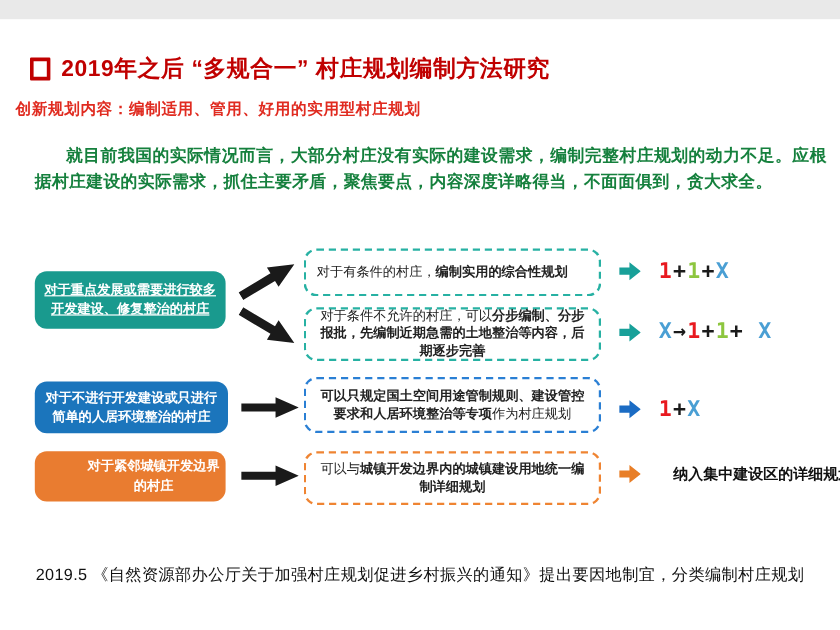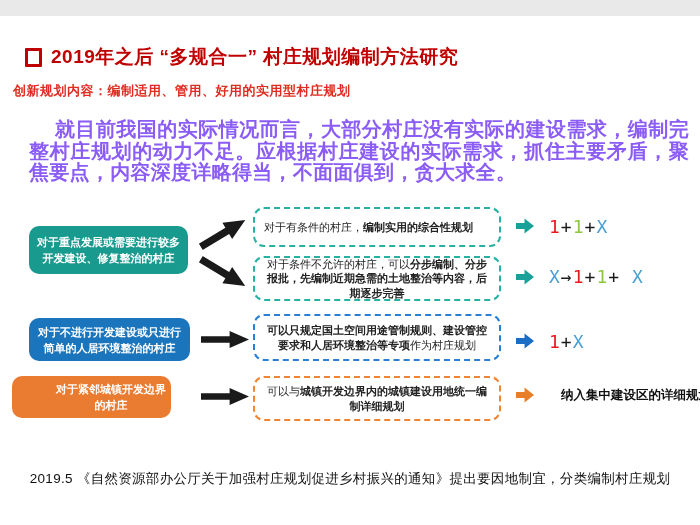--- a/index.html
+++ b/index.html
@@ -8,32 +8,32 @@
     font-family:"Liberation Sans","DejaVu Sans",sans-serif;
     overflow:hidden;margin:16px auto;
   }
   
   .title-row{position:absolute;left:25px;top:28px;display:flex;align-items:center;gap:9px;}
   .bullet{display:inline-block;width:11px;height:13px;border:3.5px solid #c00000;border-radius:1px;flex:0 0 auto;}
   .title-text{font-size:19px;font-weight:bold;letter-spacing:.5px;white-space:nowrap;}
   .subtitle{position:absolute;left:13px;top:66px;font-size:13px;font-weight:bold;letter-spacing:.5px;}
   .para{
     position:absolute;left:29px;top:103px;width:660px;margin:0;
-    font-size:20px;font-weight:bold;line-height:21.5px;color:#8b5cf6;
+    font-size:14px;font-weight:bold;line-height:21.5px;color:#15803d;
     text-indent:26px;text-align:justify;letter-spacing:.3px;
   }
   
   .cat{
     position:absolute;border-radius:10px;color:#fff;font-size:11px;font-weight:bold;
     display:flex;align-items:center;justify-content:center;text-align:center;
     line-height:16px;padding:2px 5px;box-sizing:border-box;
   }
-  .cat1{left:29px;top:210px;width:159px;height:48px;}
+  .cat1{left:29px;top:210px;width:159px;height:48px;text-decoration:underline;}
   .cat2{left:29px;top:302px;width:161px;height:43px;}
-  .cat3{left:12px;top:360px;width:159px;height:42px;padding-left:44px;}
+  .cat3{left:29px;top:360px;width:159px;height:42px;padding-left:44px;}
   .note{
     position:absolute;left:253px;width:248px;box-sizing:border-box;
     border:2px dashed;border-radius:11px;background:#fff;
     display:flex;align-items:center;justify-content:flex-start;text-align:center;
     font-size:11px;line-height:14.5px;color:#222;padding:2px 9px;
   }
   .noteA{top:191px;height:40px;}
   .noteB{top:240px;height:45px;}
   .noteC{top:298px;height:47px;}
   .noteD{top:360px;height:45px;}
@@ -43,21 +43,21 @@
   .a-diag-dn{left:197px;top:246px;width:52px;height:21px;transform:rotate(31deg);}
   .a-h1{left:201px;top:314px;width:48px;height:19px;}
   .a-h2{left:201px;top:371px;width:48px;height:19px;}
   .a-r{width:18px;height:16px;}
   .a-rA{left:516px;top:202px;}
   .a-rB{left:516px;top:253px;}
   .a-rC{left:516px;top:317px;}
   .a-rD{left:516px;top:371px;}
   .formula{
     position:absolute;font-family:"DejaVu Sans Mono","Liberation Mono",monospace;
-    font-size:18px;font-weight:normal;letter-spacing:1px;white-space:nowrap;
+    font-size:18px;font-weight:bold;letter-spacing:1px;white-space:nowrap;
   }
   .fA{left:549px;top:200px;}
   .fB{left:549px;top:250px;}
   .fC{left:549px;top:315px;}
   .resultD{position:absolute;left:561px;top:371px;font-size:12.5px;font-weight:bold;color:#111;white-space:nowrap;}
   
   .footnote{position:absolute;left:0;top:454px;width:100%;text-align:center;font-size:13.5px;color:#111;letter-spacing:.3px;}
 </style>
 </head>
 <body>

